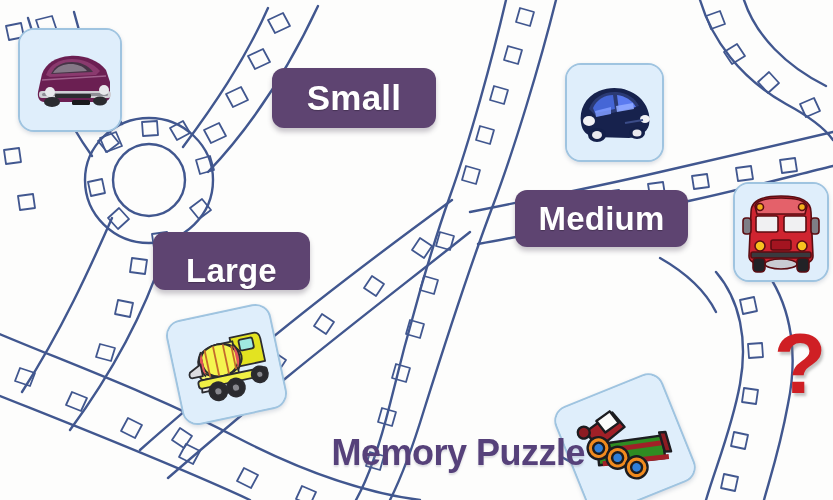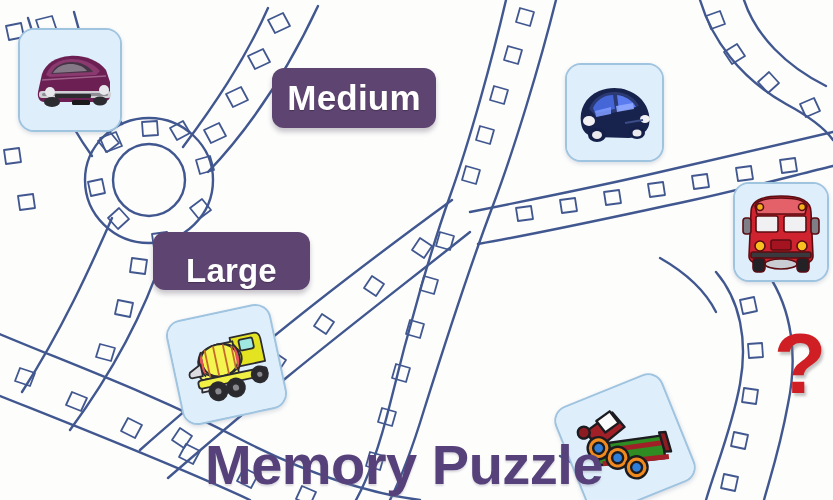--- a/index.html
+++ b/index.html
@@ -90,21 +90,21 @@
 
   
   #game-title {
     position: absolute;
     left: 205px; top: 432px;
     width: 380px;
     text-align: right;
     color: #56417a;
     font-family: "Liberation Sans", sans-serif;
     font-weight: bold;
-    font-size: 56px;
+    font-size: 36px;
     letter-spacing: -0.5px;
     text-shadow: 0 2px 2px rgba(140,140,160,0.30);
     white-space: nowrap;
   }
 </style>
 </head>
 <body>
 
 <div id="screen">
 
@@ -220,23 +220,26 @@
 
       <path d="M 6 26 l 15 -3 l 3 14 l -15 3 z"></path>
       <path d="M 22 70 l 15 -3 l 3 14 l -15 3 z"></path>
 
       <path d="M 4 150 l 15 -2 l 2 14 l -15 2 z"></path>
       <path d="M 18 196 l 15 -2 l 2 14 l -15 2 z"></path>
     </g>
   </svg>
 
   <div class="size-btn" id="btn-small">
+    <span>Small</span>
+  </div>
+
+  <div class="size-btn" id="btn-medium">
     <span>Medium</span>
   </div>
-
 
   <div class="size-btn" id="btn-large">
     <span>Large</span>
   </div>
 
   <div class="card" id="card-purple-car">
     <svg viewBox="0 0 100 100" xmlns="http://www.w3.org/2000/svg">
       <rect width="100" height="100" fill="#dfeefb"></rect>
       <g>
         <path d="M18 62 L22 44 C26 33 36 27 50 26 C64 25 78 30 86 40 L90 52 L90 66 C90 70 86 72 82 72 L24 72 C20 72 17 68 18 62 Z" fill="#6b1f52"></path>

